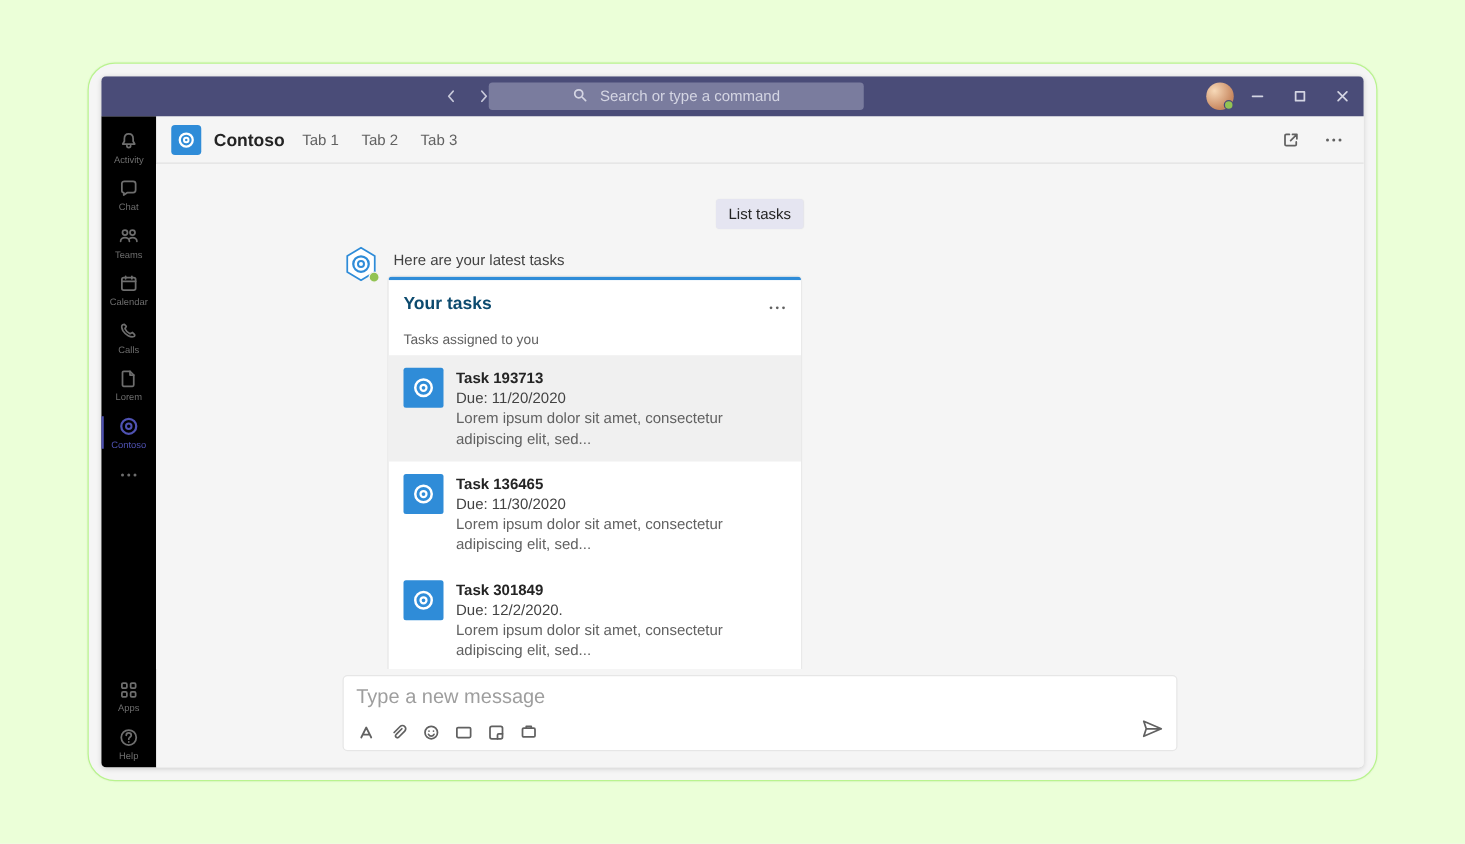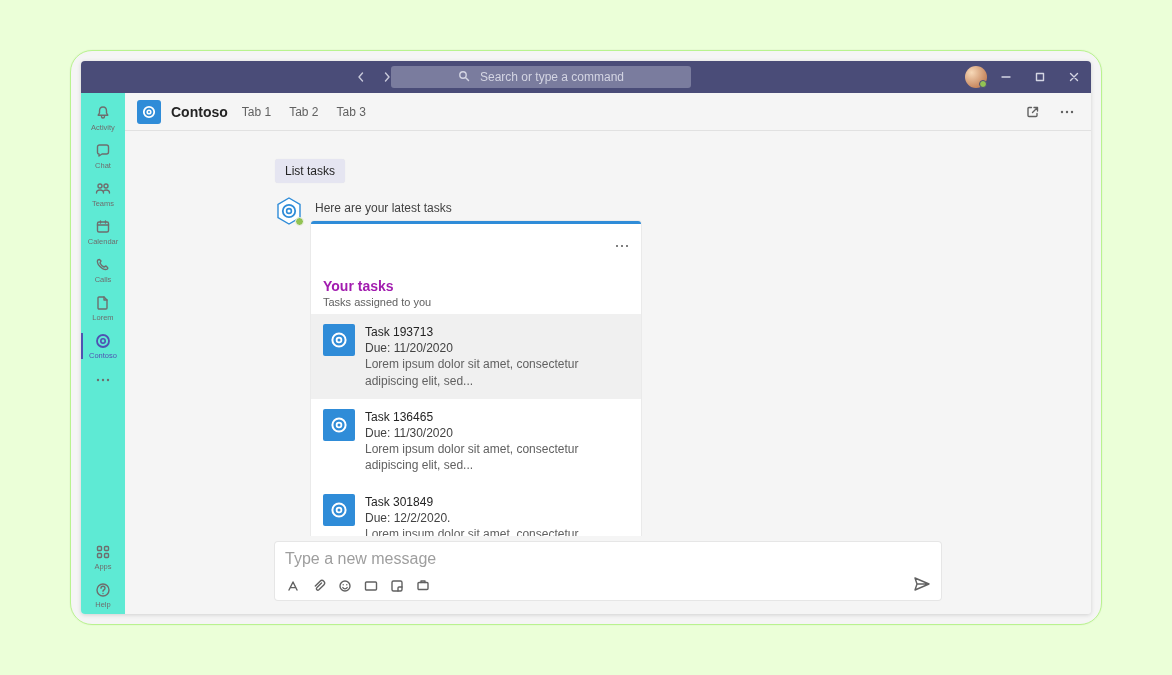--- a/index.html
+++ b/index.html
@@ -57,21 +57,21 @@
   }
   .presence-dot { position:absolute; right:0; bottom:0; width:8px; height:8px; border-radius:50%; background:#92c353; border:1.5px solid #4a4c78; }
   .win-controls { position:absolute; right:0; display:flex; }
   .win-controls .wc { width:34px; height:32px; display:flex; align-items:center; justify-content:center; color:#d4d5e3; cursor:pointer; }
 
   
   .body { flex:1; display:flex; min-height:0; background:#f5f5f5; }
 
   
   .rail {
-    width:44px; background:#5eead4; display:flex; flex-direction:column; align-items:center;
+    width:44px; background:#000000; display:flex; flex-direction:column; align-items:center;
     padding-top:6px;
   }
   .rail-item {
     width:44px; height:38px; display:flex; flex-direction:column; align-items:center; justify-content:center;
     cursor:pointer; color:#6e6e6e; position:relative;
   }
   .rail-item.selected { color:#4f52b2; }
   .rail-item.selected::before {
     content:""; position:absolute; left:0; top:6px; bottom:6px; width:2px; background:#4f52b2;
   }
@@ -91,53 +91,53 @@
     display:flex; align-items:center; justify-content:center;
   }
   .app-logo svg{ display:block; }
   .app-name { font-weight:700; font-size:14px; color:#242424; }
   .tab { font-size:12px; color:#616161; cursor:pointer; padding:0 4px; }
   .hdr-spacer { flex:1; }
   .hdr-btn { width:24px; height:24px; display:flex; align-items:center; justify-content:center; color:#616161; cursor:pointer; }
 
   
   .chat { flex:1; overflow:auto; padding:28px 150px 12px 150px; min-height:0; background:#f5f5f5; position:relative;}
-  .user-msg-row { display:flex; justify-content:flex-start; margin-bottom:14px; }
+  .user-msg-row { display:flex; justify-content:center; margin-bottom:14px; }
   .user-chip {
     background:#e5e5f1; color:#242424; font-size:12px; padding:5px 10px; border-radius:3px;
     box-shadow:0 0 1px rgba(0,0,0,.08);
   }
   .bot-row { display:flex; align-items:flex-start; gap:8px; }
   .bot-avatar { width:28px; height:28px; position:relative; }
   .bot-hex {
     width:28px; height:28px; display:flex; align-items:center; justify-content:center;
   }
   .bot-presence { position:absolute; right:-1px; bottom:-1px; width:9px; height:9px; border-radius:50%; background:#92c353; border:1.5px solid #f5f5f5;}
   .bot-content { flex:1; max-width:370px; }
   .bot-text { font-size:12px; color:#424242; padding:4px 0 6px 4px; }
   .card {
     background:#fff; border-radius:3px; box-shadow:0 1px 1px rgba(0,0,0,.06), 0 0 0 1px rgba(0,0,0,.04);
     border-top:3px solid #2f8cd8;
     overflow:hidden;
     width: 330px;
   }
   .card-hdr { display:flex; align-items:flex-start; justify-content:space-between; padding:10px 12px 6px 12px; }
-  .card-title { font-weight:700; font-size:14px; color:#a21caf;margin-top:44px; }
-  .card-sub { font-size:11px; color:#616161; margin-top:2px; }
+  .card-title { font-weight:700; font-size:14px; color:#0c4a6e; }
+  .card-sub { font-size:11px; color:#616161; margin-top:16px; }
   .card-more { color:#616161; cursor:pointer; font-size:14px; line-height:1; padding-top:2px; }
   .task {
     display:flex; gap:10px; padding:10px 12px; align-items:flex-start;
   }
   .task.first { background:#f0f0f0; }
   .task-icon {
     width:32px; height:32px; background:#2f8cd8; border-radius:2px; flex-shrink:0;
     display:flex; align-items:center; justify-content:center;
   }
   .task-body { font-size:12px; color:#424242; line-height:1.35; }
-  .task-name { font-weight:400; color:#242424; }
+  .task-name { font-weight:700; color:#242424; }
   .task-due { color:#424242; }
   .task-desc { color:#616161; }
   .card-footer { padding:8px 12px 12px 12px; }
   .view-all {
     display:inline-block; border:1px solid #d1d1d1; background:#fff; border-radius:3px;
     font-size:12px; padding:5px 12px; cursor:pointer; color:#242424;
   }
 
   
   .compose-wrap { padding:6px 150px 14px 150px; background:#f5f5f5; }

